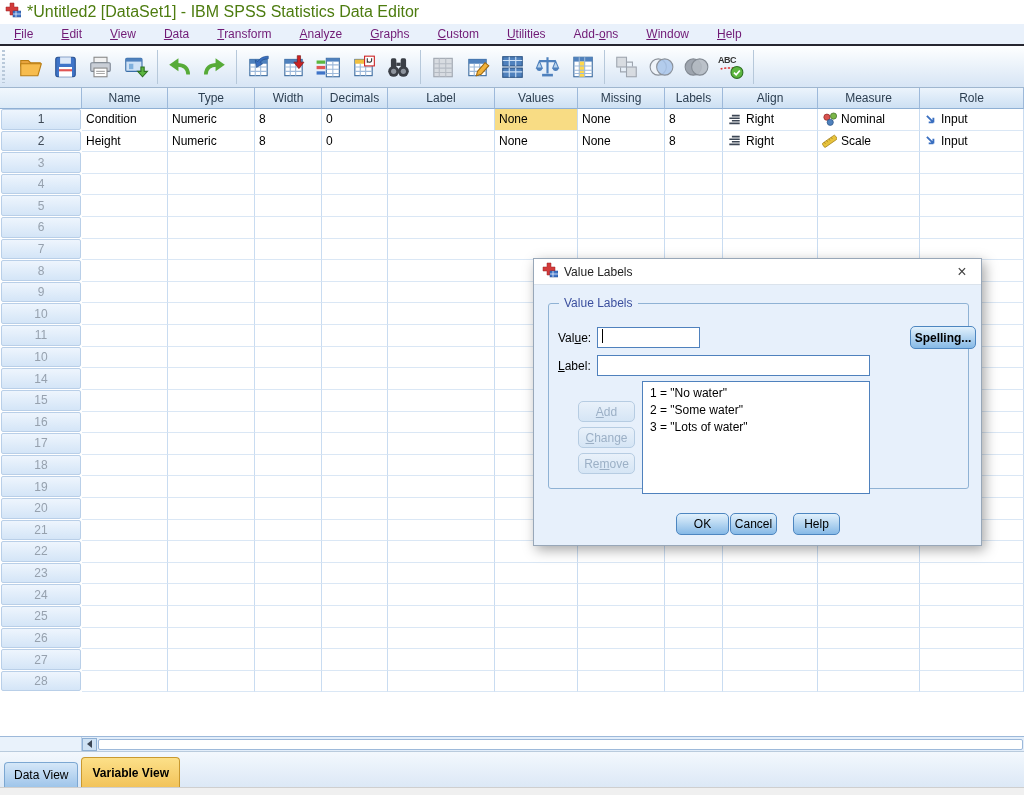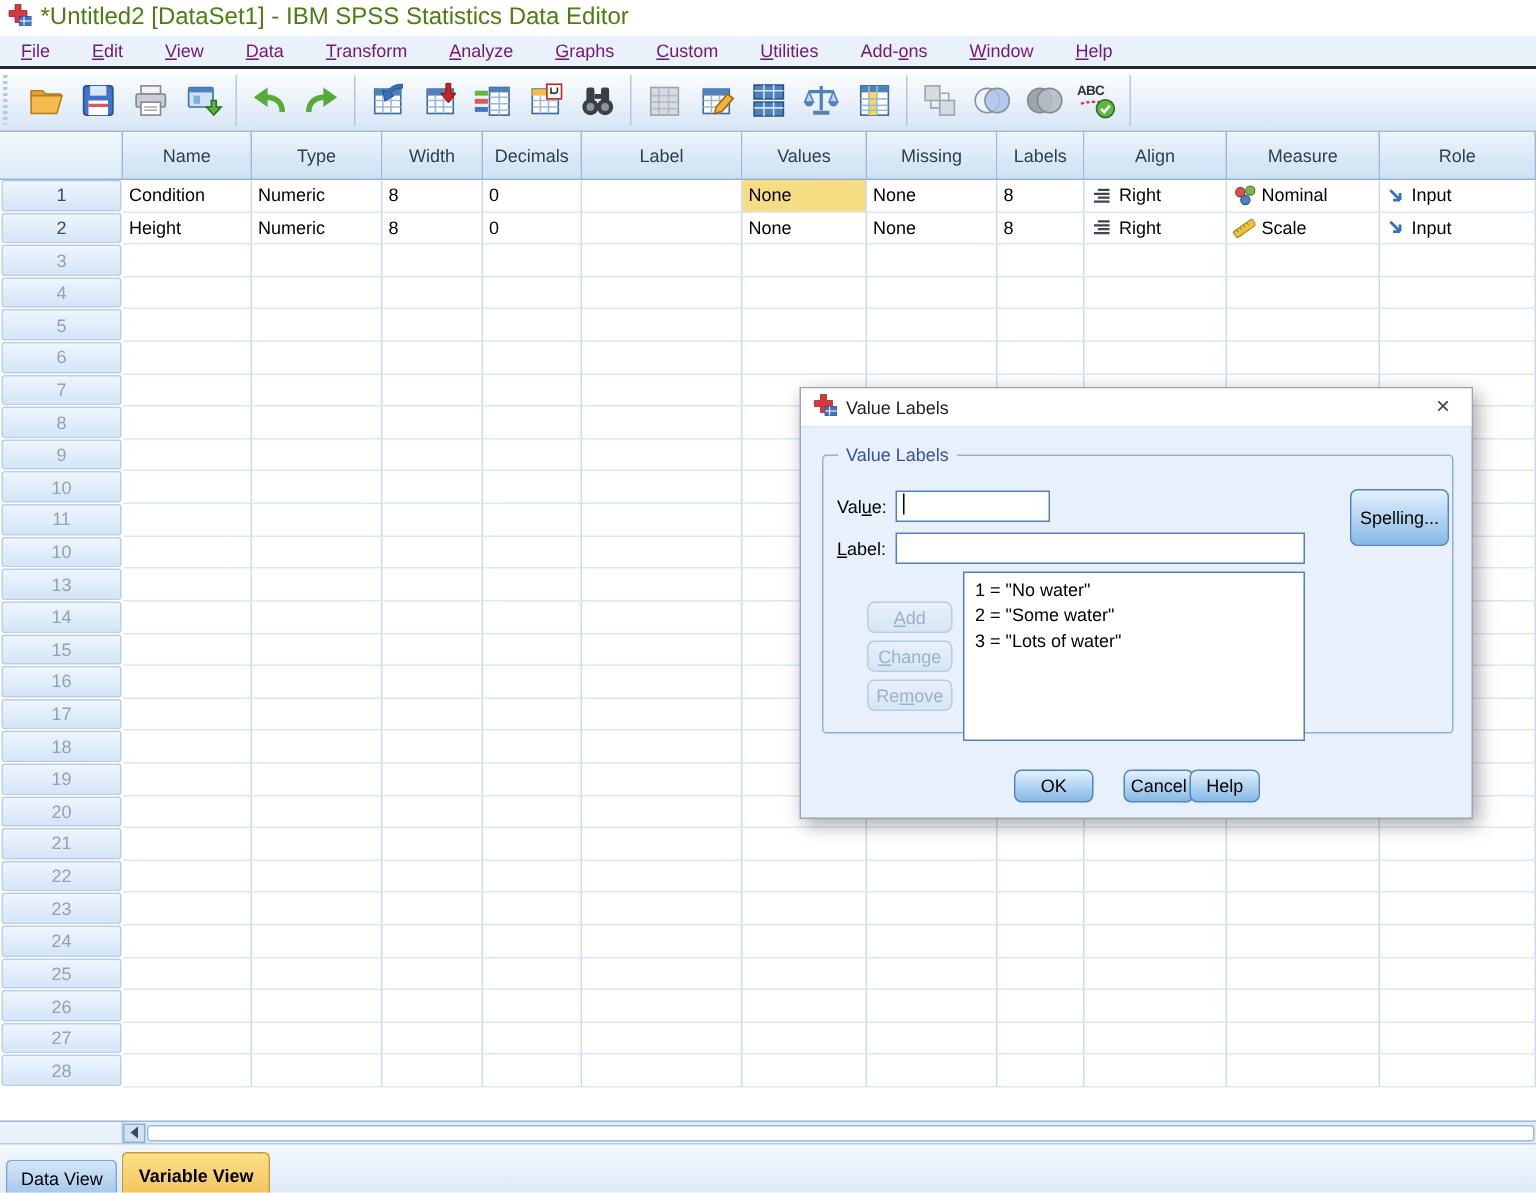--- a/index.html
+++ b/index.html
@@ -21,21 +21,21 @@
   .toolbar { height:42px; background:linear-gradient(#feffff,#d7e5f5); border-bottom:1px solid #9fb6cf;
              display:flex; align-items:center; padding-left:13px; position:relative; }
   .toolbar::before { content:""; position:absolute; left:2px; top:4px; bottom:4px; width:3px;
              background:repeating-linear-gradient(#b9c9da 0 2px, transparent 2px 4px); }
   .tbtn { width:35px; height:34px; display:flex; align-items:center; justify-content:center; border-radius:3px; }
   .tbtn svg { width:27px; height:26px; }
   .tbtn.disabled { opacity:.95; }
   .tsep { width:1px; height:34px; background:#b6c8da; margin:0 4px; }
   
   :root { --cols: 82px 86px 87px 67px 66px 107px 83px 87px 58px 95px 102px 104px; }
-  .grid-header { display:grid; grid-template-columns:var(--cols); height:32px; }
+  .grid-header { display:grid; grid-template-columns:var(--cols); height:21px; }
   .hcell { background:linear-gradient(#ecf4fc,#cde0f3); border-right:1px solid #9db9da;
            border-bottom:1px solid #8fb0d4; font-size:12px; color:#2c3e50;
            display:flex; align-items:center; justify-content:center; overflow:hidden; }
   .hcell.corner { background:linear-gradient(#f1f7fd,#dcebf8); }
   .grid-body { height:627px; background:#ffffff; overflow:hidden; }
   .grow { display:grid; grid-template-columns:var(--cols); height:21.62px; }
   .rnum { background:linear-gradient(#eef5fd,#d4e5f7); border:1px solid #b9cfe8; border-radius:2px;
           margin:0 1px 1px 1px; font-size:12px; color:#3f4a57; display:flex; align-items:center; justify-content:center; }
   .rnum.dim { color:#96a1ae; }
   .gcell { border-right:1px solid #c9dcf1; border-bottom:1px solid #dae7f5; font-size:12px; color:#000;
@@ -565,34 +565,20 @@
       <div class="gcell"></div>
       <div class="gcell"></div>
       <div class="gcell"></div>
       <div class="gcell"></div>
       <div class="gcell"></div>
       <div class="gcell"></div>
       <div class="gcell"></div>
       <div class="gcell"></div>
     </div>
     <div class="grow">
-      <div class="rnum dim">13</div>
-      <div class="gcell"></div>
-      <div class="gcell"></div>
-      <div class="gcell"></div>
-      <div class="gcell"></div>
-      <div class="gcell"></div>
-      <div class="gcell"></div>
-      <div class="gcell"></div>
-      <div class="gcell"></div>
-      <div class="gcell"></div>
-      <div class="gcell"></div>
-      <div class="gcell"></div>
-    </div>
-    <div class="grow">
       <div class="rnum dim">14</div>
       <div class="gcell"></div>
       <div class="gcell"></div>
       <div class="gcell"></div>
       <div class="gcell"></div>
       <div class="gcell"></div>
       <div class="gcell"></div>
       <div class="gcell"></div>
       <div class="gcell"></div>
       <div class="gcell"></div>
@@ -822,31 +808,31 @@
     <span class="dlg-close">×</span>
   </div>
 
   <div class="dlg-group">
     <span class="dlg-legend">Value Labels</span>
   </div>
 
   <span class="dlg-label" style="left:24px; top:72px;">Val<span class="u">u</span>e:</span>
   <div class="dlg-input" style="left:63px; top:68px; width:103px;"><span class="caret"></span></div>
 
-  <div class="btn" style="left:366px; top:67px; width:66px; height:38px;">Spelling...</div>
+  <div class="btn" style="left:376px; top:67px; width:66px; height:23px;font-weight:bold;">Spelling...</div>
 
   <span class="dlg-label" style="left:24px; top:100px;"><span class="u">L</span>abel:</span>
   <div class="dlg-input" style="left:63px; top:96px; width:273px;"></div>
 
   <div class="btn disabled" style="left:44px; top:142px; width:57px; height:21px;"><span class="u">A</span>dd</div>
   <div class="btn disabled" style="left:44px; top:168px; width:57px; height:21px;"><span class="u">C</span>hange</div>
   <div class="btn disabled" style="left:44px; top:194px; width:57px; height:21px;">Re<span class="u">m</span>ove</div>
 
   <div class="dlg-list" id="dlg-list">
       <div>1 = "No water"</div>
       <div>2 = "Some water"</div>
       <div>3 = "Lots of water"</div>
     </div>
 
   <div class="btn" style="left:142px; top:254px; width:53px; height:22px;">OK</div>
-  <div class="btn" style="left:215px; top:254px; width:47px; height:22px;">Cancel</div>
+  <div class="btn" style="left:196px; top:254px; width:47px; height:22px;">Cancel</div>
   <div class="btn" style="left:259px; top:254px; width:47px; height:22px;">Help</div>
 </div>
 
 </body></html>

